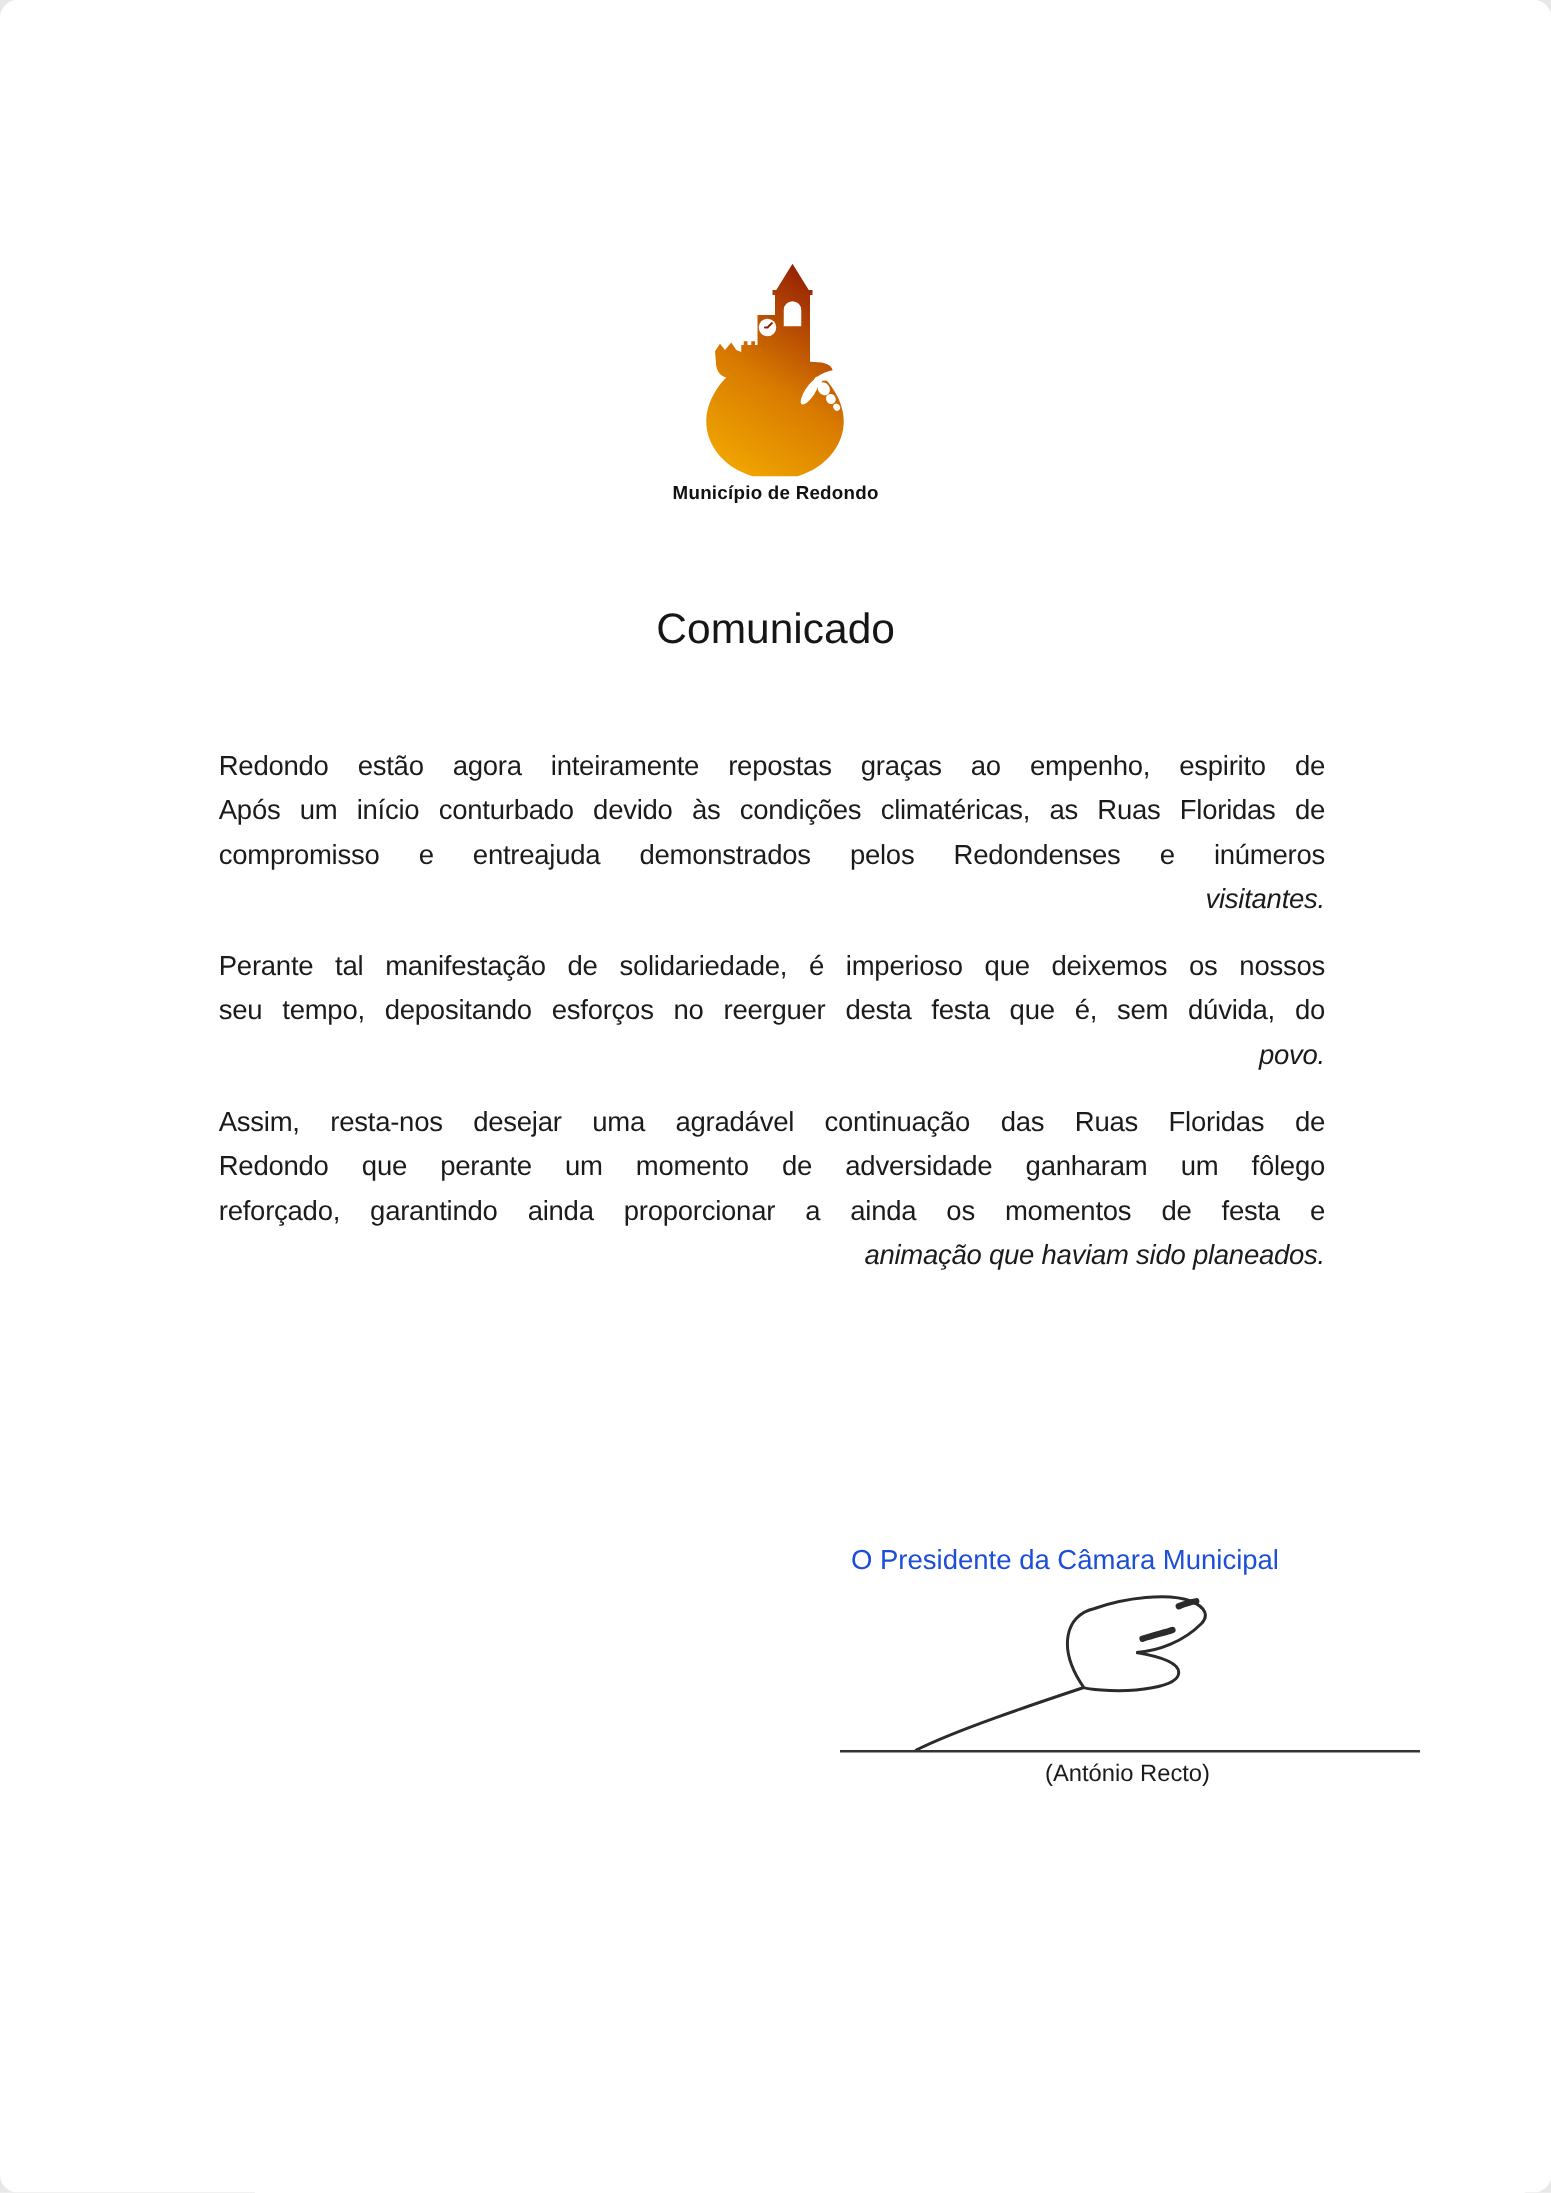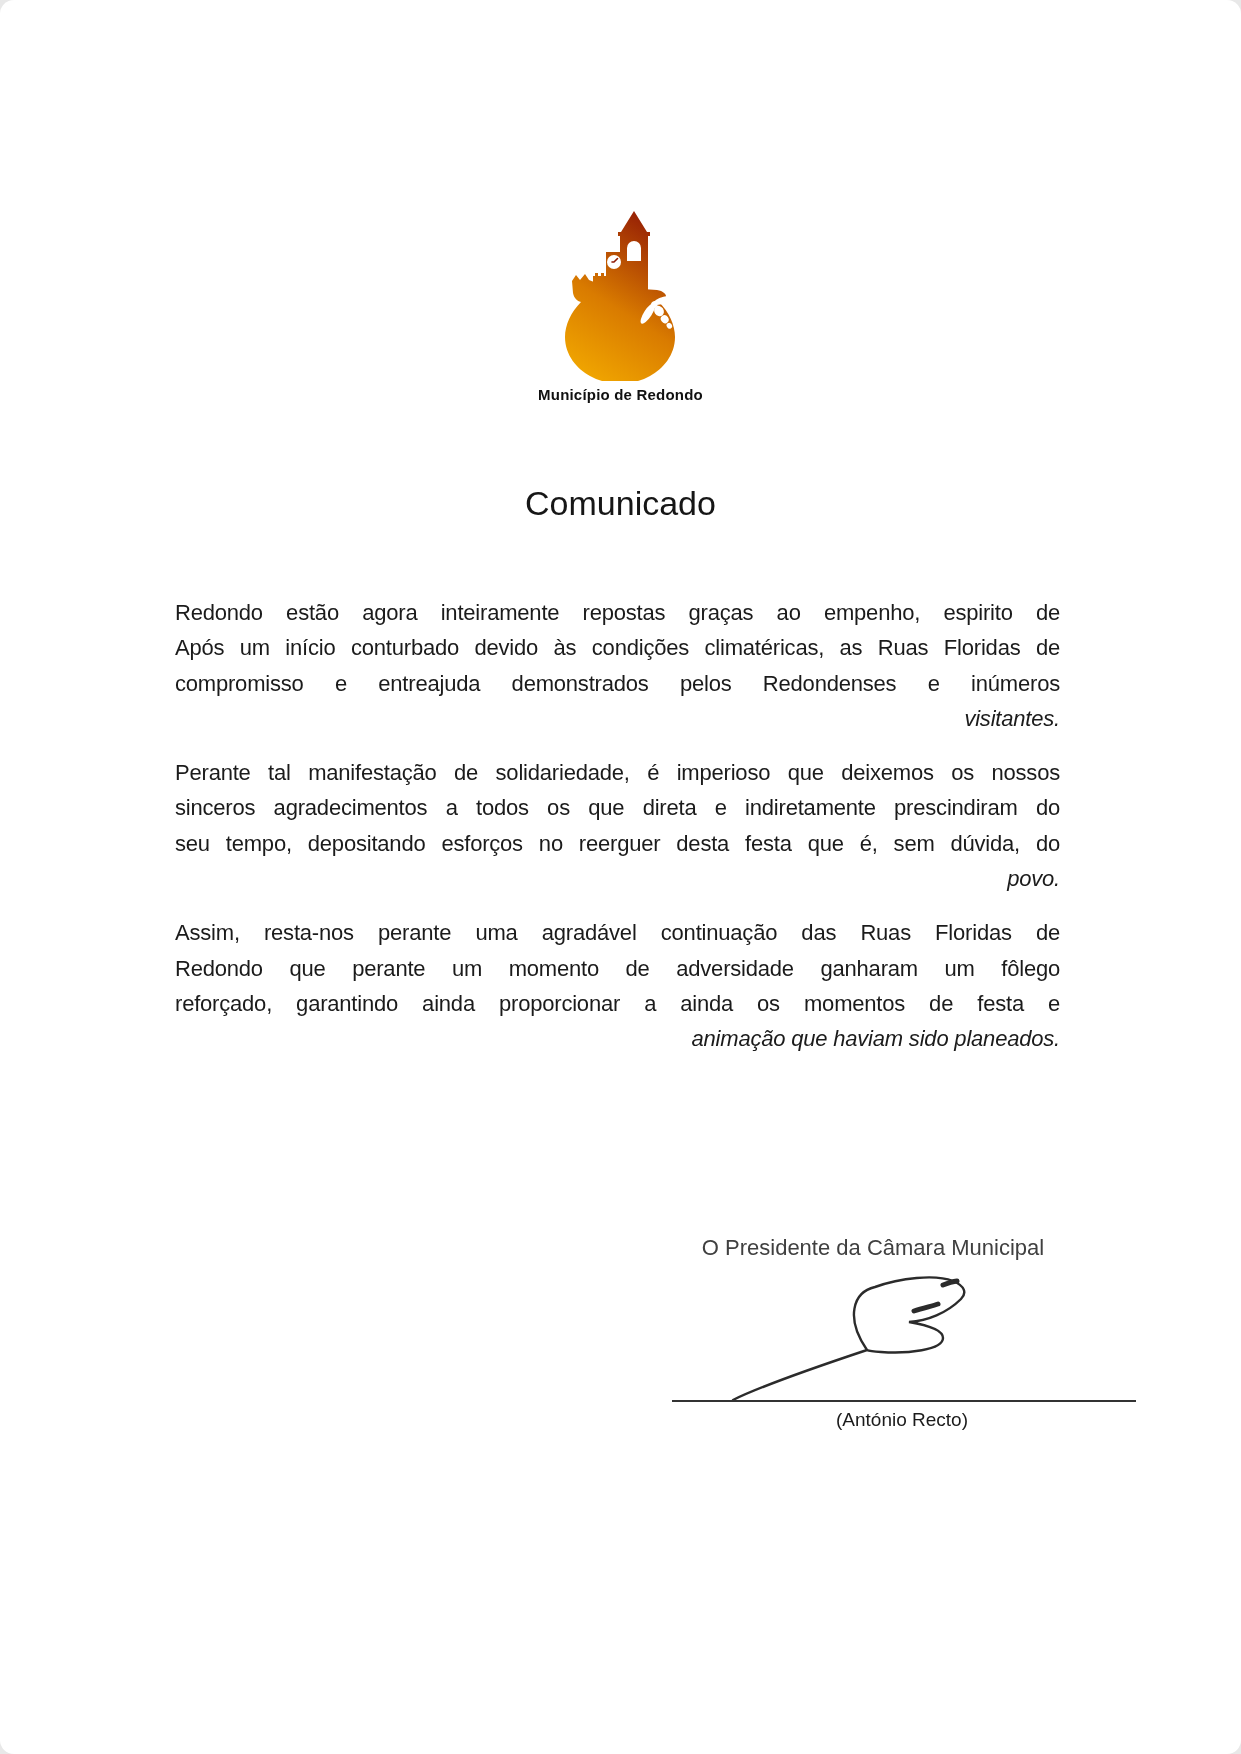--- a/index.html
+++ b/index.html
@@ -33,23 +33,23 @@
     letter-spacing:-0.2px;
   }
   .para{margin:0 0 19px 0;}
   .jline{text-align:justify;text-align-last:justify;}
   .jline-last{text-align:right;font-style:italic;}
   .date-line{
     left:175px;top:1120px;width:885px;
     font-size:22px;line-height:35.3px;color:#1b1b1b;
   }
   .signer-role{
-    left:643px;top:1230px;width:460px;
+    left:622px;top:1230px;width:460px;
     text-align:center;
-    font-size:22px;line-height:35.3px;color:#404040;
+    font-size:22px;line-height:35.3px;color:#1d4ed8;
   }
   .sig-svg{left:695px;top:1276px;width:355px;height:128px;}
   .sig-line{
     left:672px;top:1400px;width:464px;height:0;
     border-top:2px solid #333333;
   }
   .signer-name{
     left:702px;top:1402px;width:400px;
     text-align:center;
     font-size:19px;line-height:35.3px;color:#1b1b1b;
@@ -110,26 +110,25 @@
 
   <div class="abs body-col">
     <div class="para">
       <div class="jline">Redondo estão agora inteiramente repostas graças ao empenho, espirito de</div>
       <div class="jline">Após um início conturbado devido às condições climatéricas, as Ruas Floridas de</div>
       <div class="jline">compromisso e entreajuda demonstrados pelos Redondenses e inúmeros</div>
       <div class="jline-last">visitantes.</div>
     </div>
     <div class="para">
       <div class="jline">Perante tal manifestação de solidariedade, é imperioso que deixemos os nossos</div>
-      <div class="jline">sinceros agradecimentos a todos os que direta e indiretamente prescindiram do</div>
       <div class="jline">seu tempo, depositando esforços no reerguer desta festa que é, sem dúvida, do</div>
       <div class="jline-last">povo.</div>
     </div>
     <div class="para">
-      <div class="jline">Assim, resta-nos perante uma agradável continuação das Ruas Floridas de</div>
+      <div class="jline">Assim, resta-nos desejar uma agradável continuação das Ruas Floridas de</div>
       <div class="jline">Redondo que perante um momento de adversidade ganharam um fôlego</div>
       <div class="jline">reforçado, garantindo ainda proporcionar a ainda os momentos de festa e</div>
       <div class="jline-last">animação que haviam sido planeados.</div>
     </div>
   </div>
 
 
   <div class="abs signer-role">O Presidente da Câmara Municipal</div>
 
   <svg class="abs sig-svg" viewBox="0 0 355 128" xmlns="http://www.w3.org/2000/svg" aria-hidden="true">

